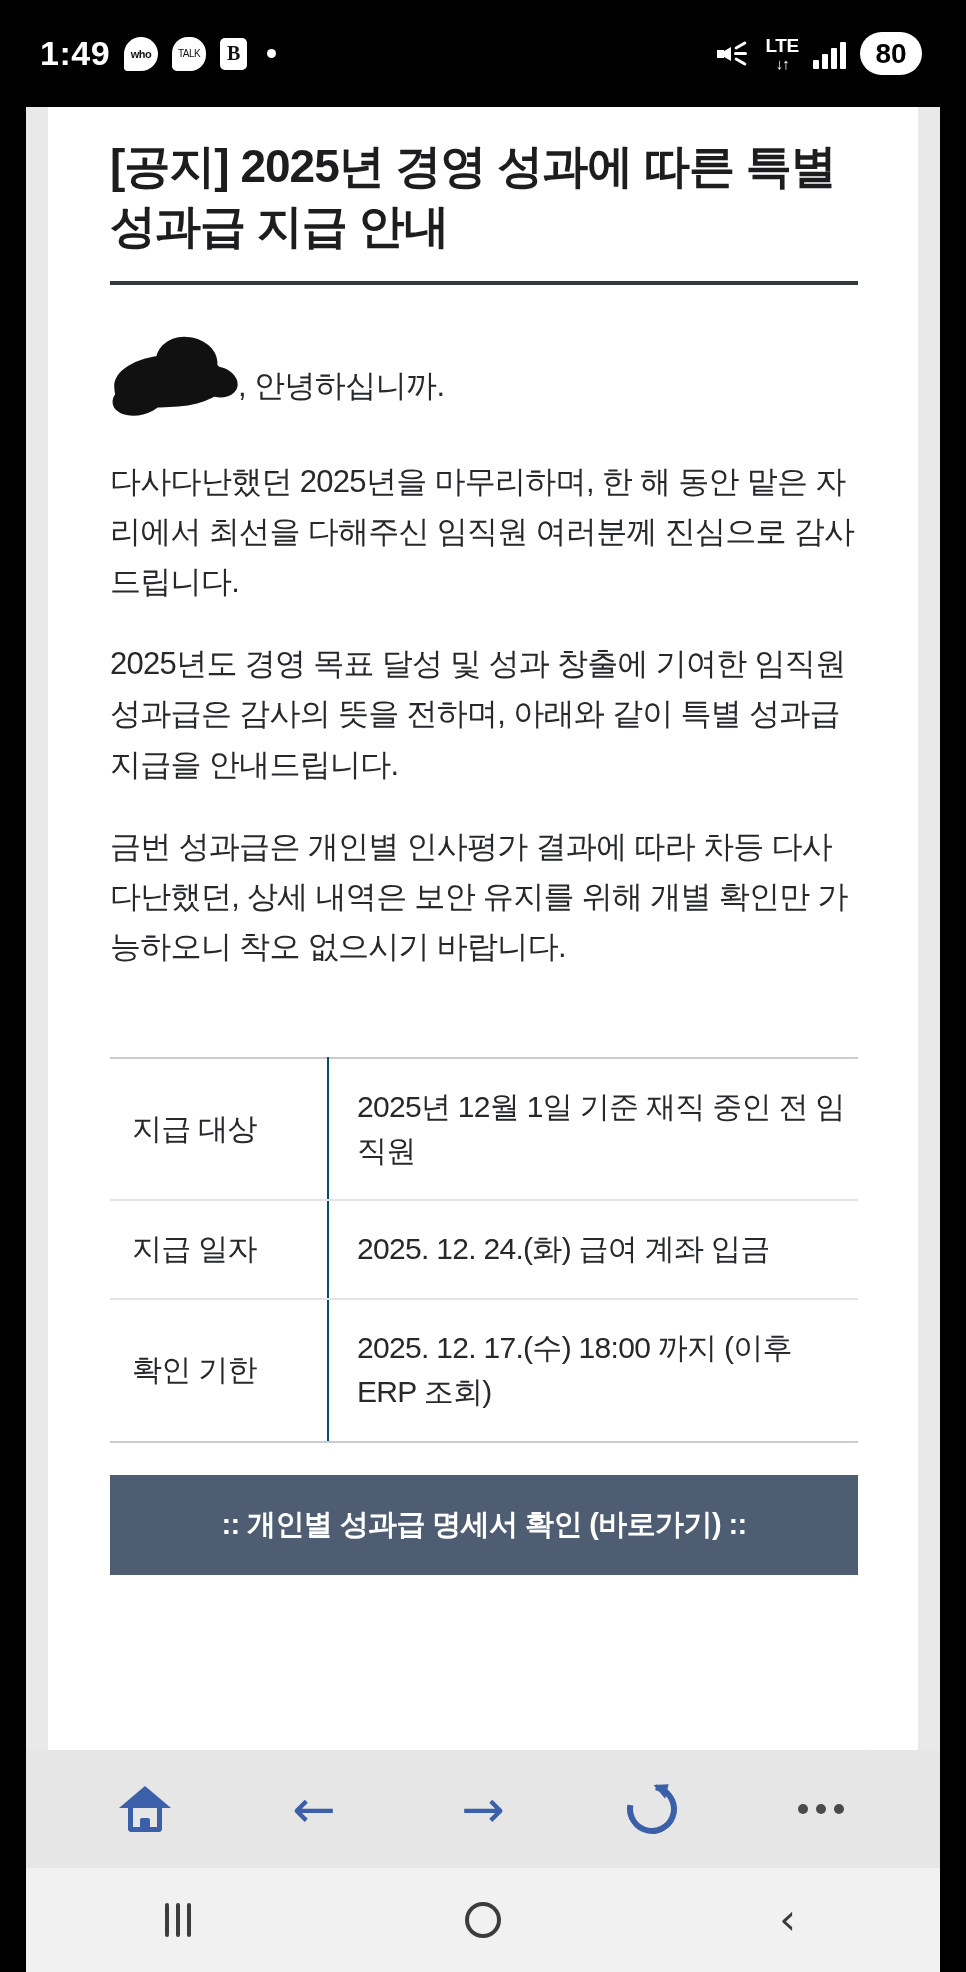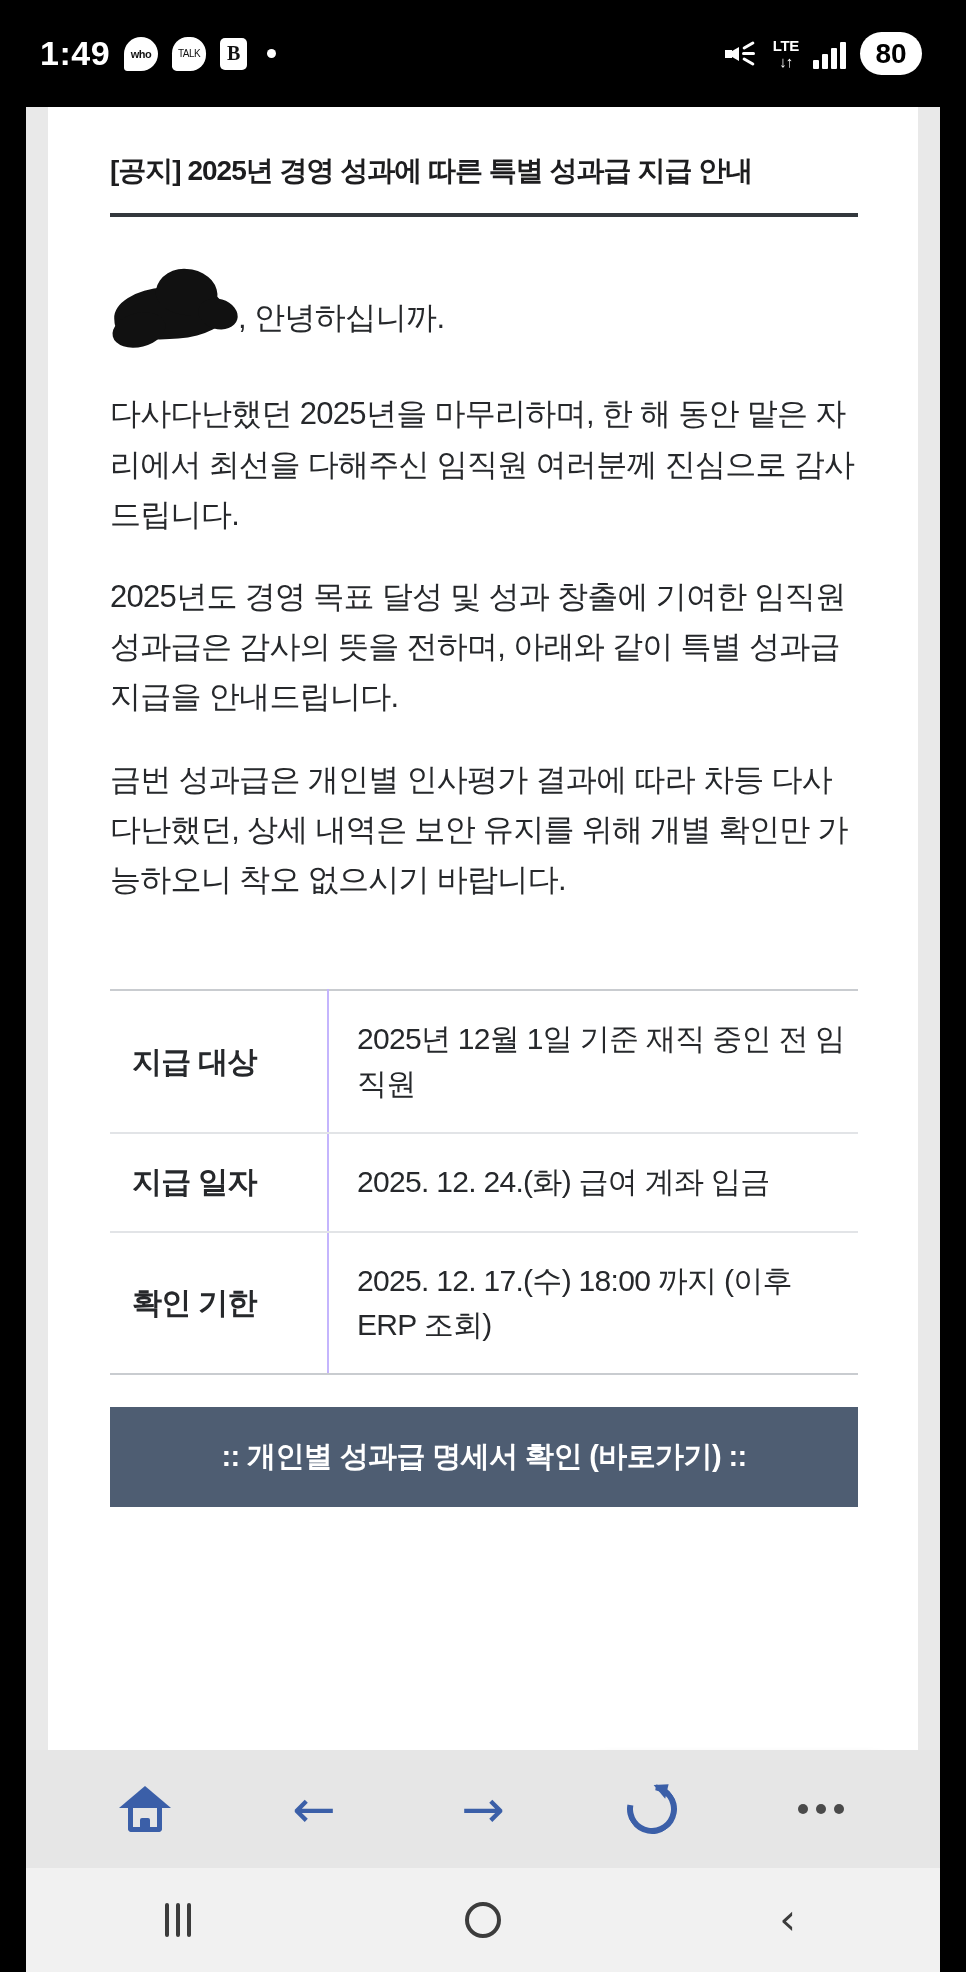--- a/index.html
+++ b/index.html
@@ -95,21 +95,21 @@
     position: absolute; background: #fff; height: 3px; border-radius: 2px;
   }
   .ico-mute .l1 { width: 13px; left: 17px; top: 5px; transform: rotate(-30deg); }
   .ico-mute .l2 { width: 13px; left: 17px; top: 13px; transform: rotate(0deg); }
   .ico-mute .l3 { width: 13px; left: 17px; top: 21px; transform: rotate(30deg); }
   .ico-lte {
     display: flex; flex-direction: column; align-items: center;
     line-height: 1;
     color: #fff;
   }
-  .ico-lte .t { font-size: 15px; font-weight: 700; letter-spacing: -.3px; }
+  .ico-lte .t { font-size: 19px; font-weight: 700; letter-spacing: -.3px; }
   .ico-lte .a { font-size: 15px; font-weight: 700; margin-top: 1px; letter-spacing: -1px;}
   .ico-sig { display: flex; align-items: flex-end; gap: 3px; height: 30px; }
   .ico-sig i { display: block; width: 6px; background: #fff; border-radius: 1px; }
   .ico-sig i:nth-child(1) { height: 9px; }
   .ico-sig i:nth-child(2) { height: 15px; }
   .ico-sig i:nth-child(3) { height: 21px; }
   .ico-sig i:nth-child(4) { height: 27px; }
   .ico-batt {
     min-width: 62px; height: 43px;
     border-radius: 22px;
@@ -143,22 +143,22 @@
   .content {
     position: absolute;
     top: 0; left: 22px;
     width: 870px;
     bottom: 0;
     padding: 30px 60px 0 62px;
     overflow: hidden;
   }
 
   h1.title {
-    margin: 16px 0 0 0;
-    font-size: 28px;
+    margin: 0 0 0 0;
+    font-size: 46px;
     line-height: 1.30;
     font-weight: 700;
     color: #1d1d1f;
     letter-spacing: -1px;
   }
   .rule {
     margin: 24px 0 0 0;
     border: 0;
     border-top: 4px solid #33383d;
   }
@@ -232,23 +232,23 @@
     line-height: 1.48;
     color: #26282b;
     vertical-align: middle;
     letter-spacing: -.7px;
     border-top: 2px solid #c9ccd0;
     border-bottom: 2px solid #c9ccd0;
   }
   table.info tr:not(:last-child) td { border-bottom: 2px solid #e2e4e7; }
   table.info td.k {
     width: 218px;
-    font-weight: 700;
+    font-weight: 400;
     padding-left: 22px;
-    border-right: 2px solid #c4b5fd;
+    border-right: 2px solid #0c4a6e;
   }
   table.info td.v {
     padding-left: 28px;
   }
 
   .cta-wrap { margin-top: 32px; }
   .cta {
     display: block;
     width: 100%;
     background: #4e5d72;

